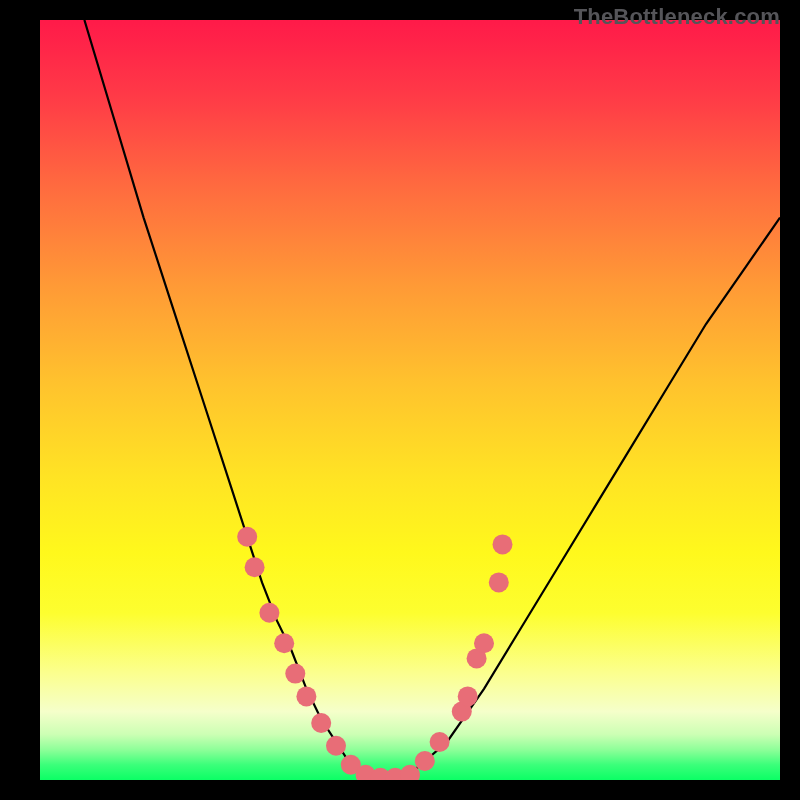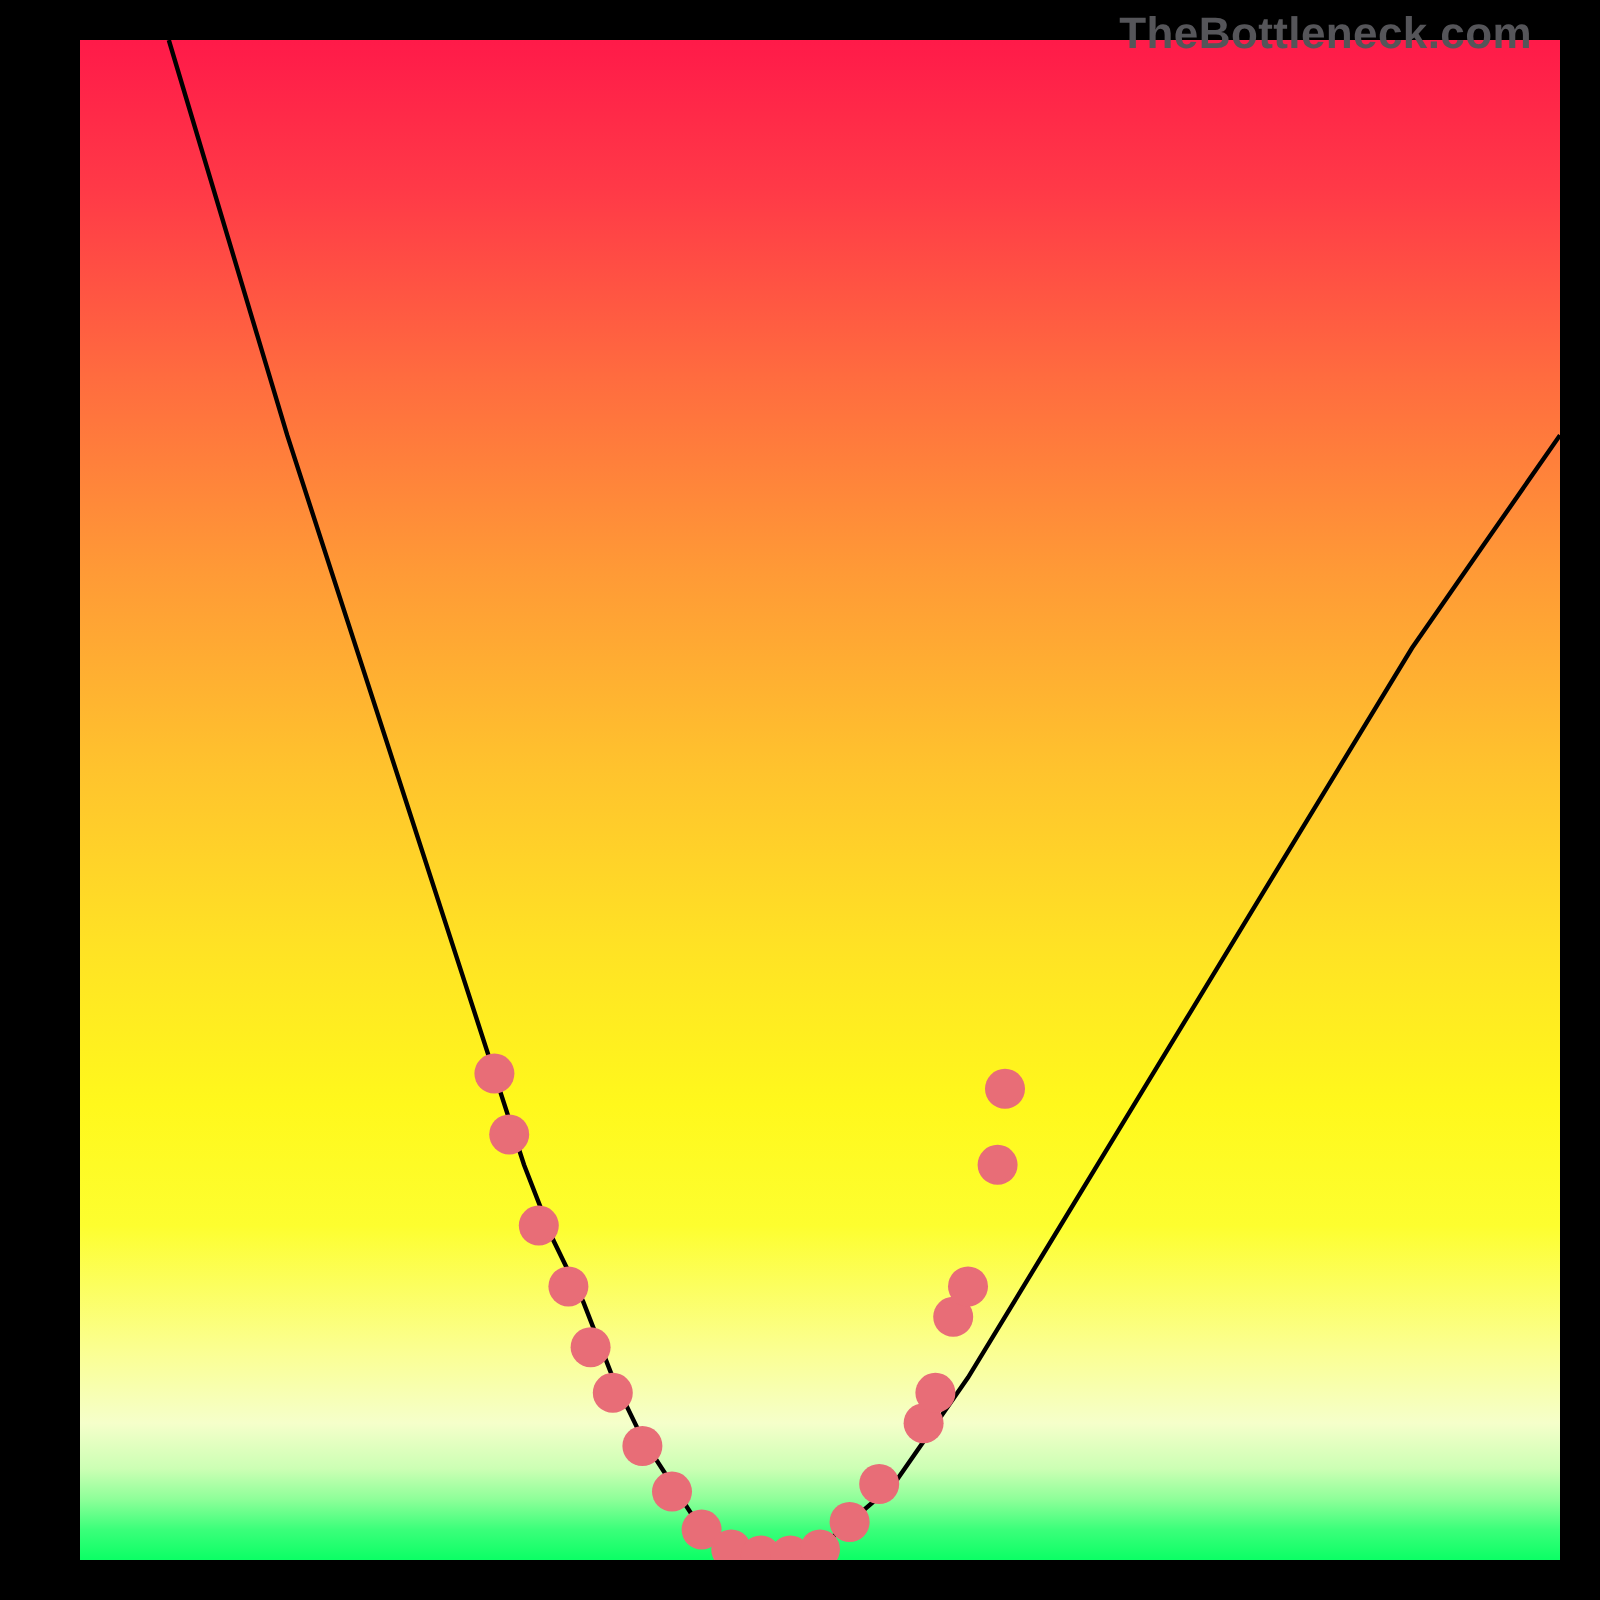--- a/index.html
+++ b/index.html
@@ -30,21 +30,21 @@
       #f5ffca 91%,
       #ccffb4 94%,
       #8eff99 96%,
       #3bff7a 98%,
       #0bff65 100%
     );
   }
   .attribution {
     position: absolute;
     top: 4px;
-    right: 34px;
+    right: 20px;
     color: #555559;
     font-size: 22px;
     font-weight: 600;
     letter-spacing: 0.2px;
   }
   svg.curve {
     position: absolute;
     left: 0;
     top: 0;
     width: 740px;

